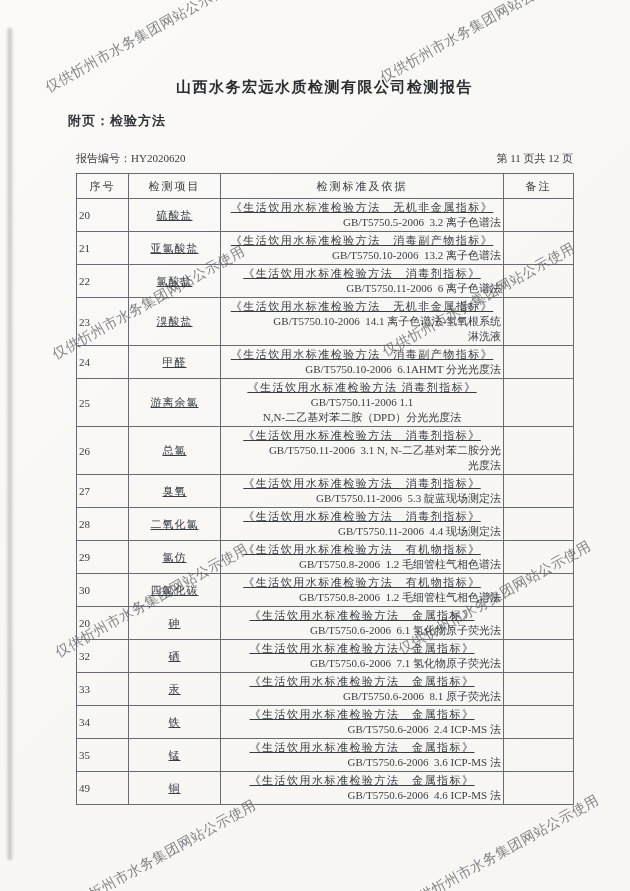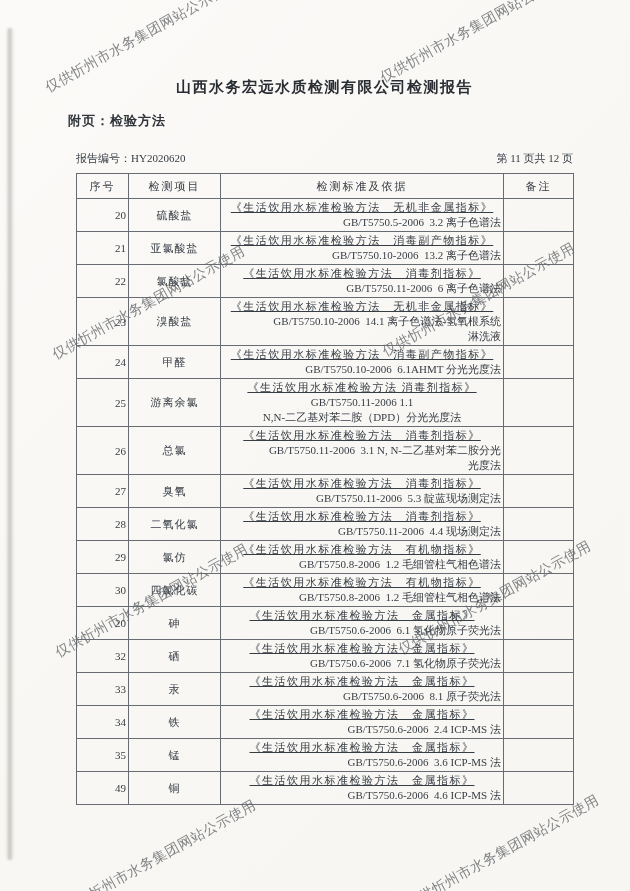--- a/index.html
+++ b/index.html
@@ -78,22 +78,22 @@
     vertical-align: middle;
     padding: 1px 2px;
   }
   table.methods th {
     height: 22px;
     font-weight: normal;
     text-align: center;
     letter-spacing: 2px;
     color: #343a40;
   }
-  td.c-no { text-align: right; }
-  td.c-item { text-align: center; letter-spacing: 1px; }
+  td.c-no { text-align: left; }
+  td.c-item { text-align: center; letter-spacing: 1px; text-decoration: underline; }
   td.c-std { padding: 1.5px 3px; }
   .std-line { line-height: 15px; white-space: pre-wrap; }
   .std-title { text-align: center; letter-spacing: 1.5px; text-decoration: underline; }
   .std-method { text-align: right; }
   tr.center-row .std-method { text-align: center; }
 </style>
 </head>
 <body>
 
 <div class="page">

